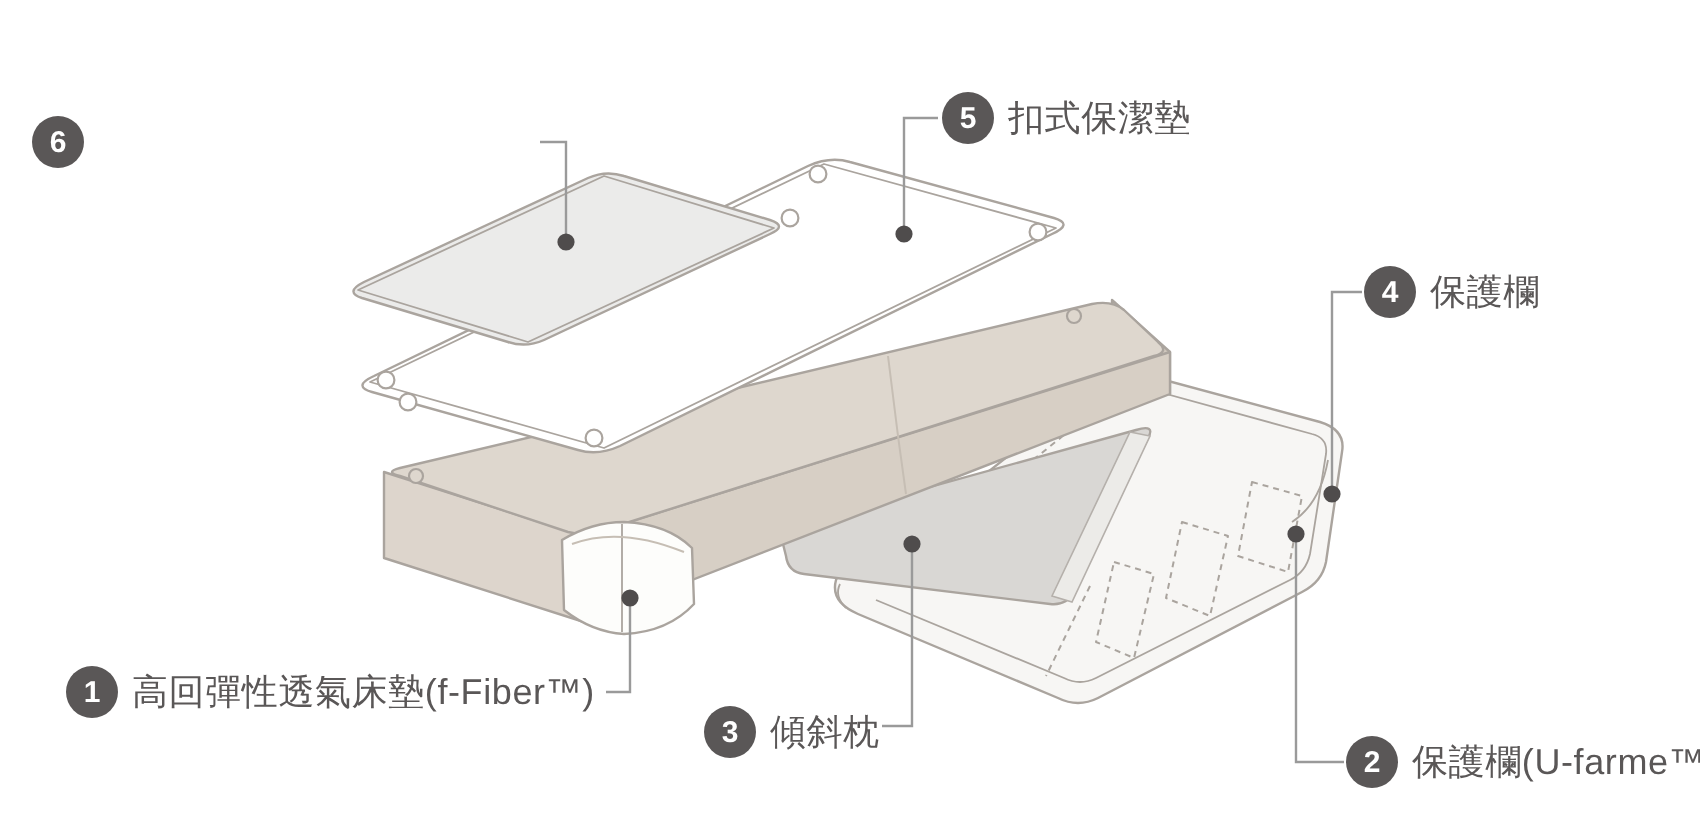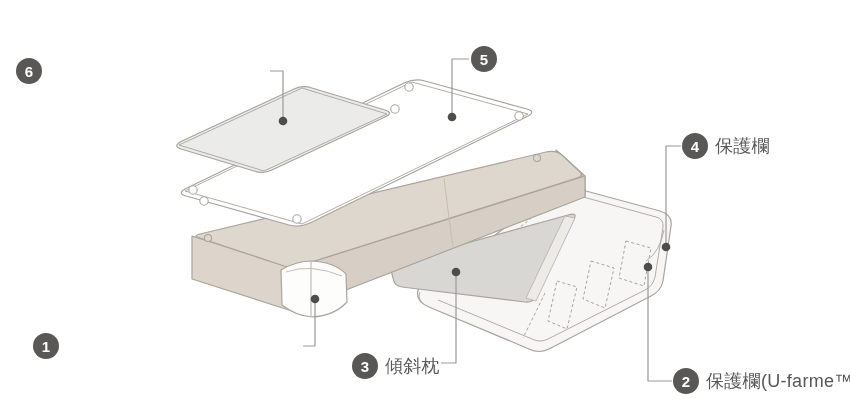--- a/index.html
+++ b/index.html
@@ -122,27 +122,29 @@
       <path class="leader" d="M672,381 L648,381 L648,267"></path>
       <circle class="cdot" cx="648" cy="267" r="4.3"></circle>
     </g>
   </svg>
 
   <div class="callout c6">
     <span class="num">6</span>
   </div>
   <div class="callout c5">
     <span class="num">5</span>
+    <span class="txt">扣式保潔墊</span>
   </div>
   <div class="callout c4">
     <span class="num">4</span>
     <span class="txt">保護欄</span>
   </div>
   <div class="callout c1">
     <span class="num">1</span>
+    <span class="txt">高回彈性透氣床墊(f-Fiber™)</span>
   </div>
   <div class="callout c3">
     <span class="num">3</span>
     <span class="txt">傾斜枕</span>
   </div>
   <div class="callout c2">
     <span class="num">2</span>
     <span class="txt">保護欄(U-farme™)</span>
   </div>
 

